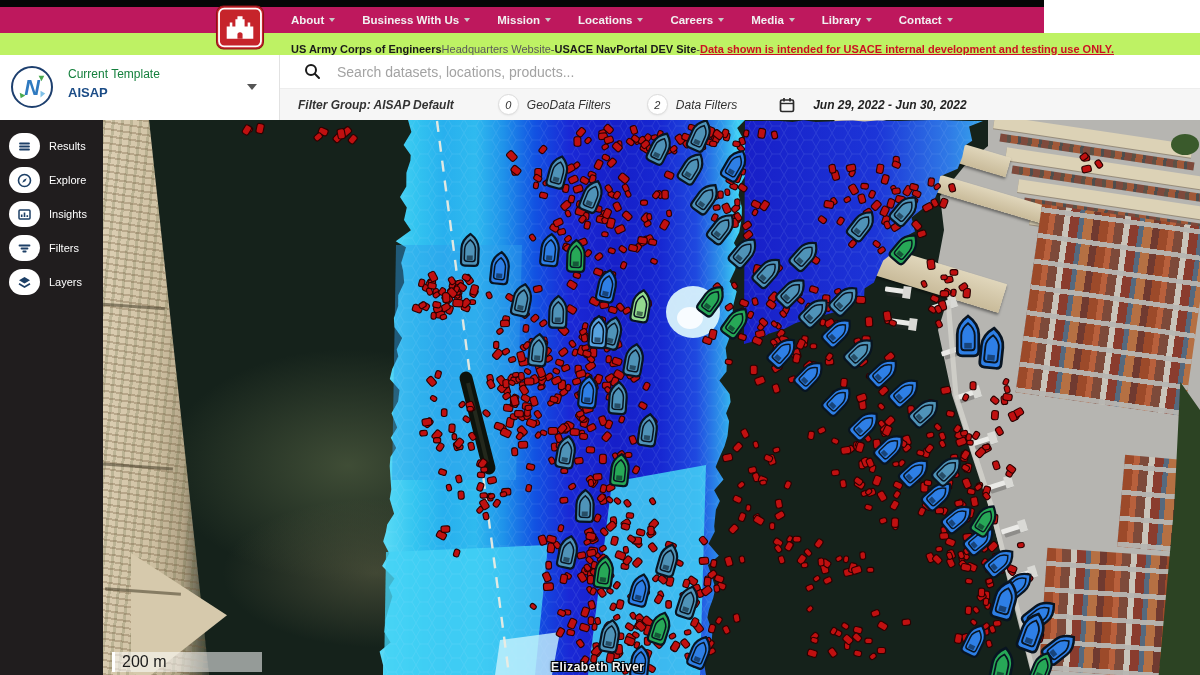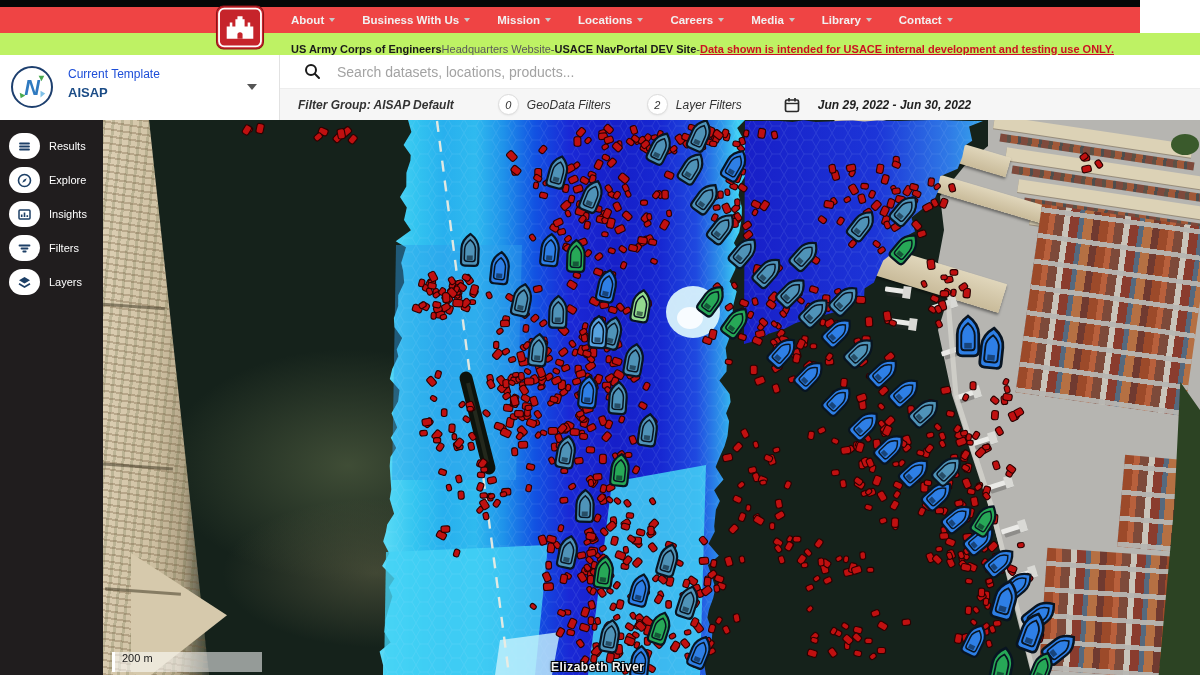--- a/index.html
+++ b/index.html
@@ -1,19 +1,19 @@
 <!DOCTYPE html>
 <html><head>
 <meta charset="utf-8">
 <style>
   html,body{margin:0;padding:0;}
   body{width:1200px;height:675px;position:relative;overflow:hidden;background:#fff;
        font-family:"Liberation Sans",sans-serif;}
   
-  #topnav{position:absolute;left:0;top:0;width:1140px;height:33px;background:#ef4444;
+  #topnav{position:absolute;left:0;top:0;width:1044px;height:33px;background:#be185d;
           border-top:7px solid #060606;box-sizing:border-box;display:flex;align-items:center;
           padding-left:291px;gap:27px;}
   .nav-item{display:flex;align-items:center;gap:5px;color:#f1f1f1;font-size:11.5px;
             font-weight:bold;cursor:pointer;white-space:nowrap;}
   .caret{width:0;height:0;border-left:3.5px solid transparent;border-right:3.5px solid transparent;
          border-top:4px solid #c9c9c9;}
   
   #banner{position:absolute;left:0;top:33px;width:1200px;height:32px;background:#bef264;
           border-bottom:1px solid #cfcfcf;box-sizing:border-box;display:flex;align-items:center;
           padding-left:291px;font-size:11px;white-space:nowrap;}
@@ -24,21 +24,21 @@
   #banner .warn{color:#cc1122;font-weight:bold;text-decoration:underline;}
   
   #castle{position:absolute;left:215px;top:5px;width:50px;height:45px;z-index:30;}
   
   #header{position:absolute;left:0;top:55px;width:1200px;height:65px;background:#fff;}
   #tpl-panel{position:absolute;left:0;top:0;width:280px;height:65px;background:#fff;
              border-right:1px solid #e2e2e2;box-sizing:border-box;}
   #nlogo{position:absolute;left:11px;top:11px;width:42px;height:42px;border-radius:50%;
          border:2px solid #1d3f6e;box-sizing:border-box;background:#fff;display:flex;
          align-items:center;justify-content:center;}
-  #tpl-label{position:absolute;left:68px;top:12px;font-size:12px;color:#1d4ed8;}
+  #tpl-label{position:absolute;left:68px;top:12px;font-size:12px;color:#15803d;}
   #tpl-value{position:absolute;left:68px;top:30px;font-size:13px;font-weight:bold;color:#1b4c86;}
   #tpl-caret{position:absolute;left:247px;top:29px;width:0;height:0;
              border-left:5.5px solid transparent;border-right:5.5px solid transparent;
              border-top:6.5px solid #555;}
   #search-row{position:absolute;left:280px;top:0;width:920px;height:33px;background:#fff;
               display:flex;align-items:center;gap:14px;padding-left:24px;box-sizing:border-box;}
   #search-input{border:none;outline:none;font-size:14px;color:#333;width:720px;background:transparent;}
   #search-input::placeholder{color:#a3a3a3;}
   #filter-row{position:absolute;left:280px;top:33px;width:920px;height:32px;background:#f6f6f6;
               border-top:1px solid #ededed;box-sizing:border-box;display:flex;align-items:center;
@@ -89,22 +89,22 @@
     repeating-linear-gradient(90deg,#9c4a2a 0 9px,#b8603c 9px 15px,#7d4a3a 15px 24px,#c9c4ba 24px 30px,
       #8a3c2e 30px 39px,#55697e 39px 44px,#b57043 44px 53px,#703a30 53px 60px);}
   .crane{width:24px;height:5px;background:#eaeae7;transform:rotate(-18deg);border-radius:1px;
     box-shadow:2px 4px 0 rgba(50,50,50,.30);}
   .crane:after{content:"";position:absolute;right:-2px;top:-3px;width:8px;height:12px;background:#d9d9d5;}
   #greens{left:1052px;top:262px;width:46px;height:293px;background:#2c4323;
     clip-path:polygon(55% 0,100% 10%,100% 100%,8% 100%,42% 42%);}
   #green-knoll{left:1068px;top:14px;width:28px;height:21px;background:#3a5a2c;border-radius:50%;}
   #map-svg{position:absolute;left:0;top:0;z-index:5;}
   #scalebar{left:9px;top:532px;width:150px;height:20px;background:rgba(255,255,255,.55);
-    border-left:3px solid #fff;display:flex;align-items:flex-start;padding-left:7px;
-    font-size:11px;color:#1a1a1a;box-sizing:border-box;z-index:8;}
+    border-left:3px solid #fff;display:flex;align-items:center;padding-left:7px;
+    font-size:16px;color:#1a1a1a;box-sizing:border-box;z-index:8;}
   #river-label{left:448px;top:540px;font-size:12px;font-weight:bold;color:#f2f2f2;
     letter-spacing:.5px;z-index:8;
     text-shadow:0 0 3px #000,1px 1px 0 #000,-1px -1px 0 #000,1px -1px 0 #000,-1px 1px 0 #000;}
 </style>
 </head>
 <body>
 
 <div id="topnav">
   <div class="nav-item">
       <span>About</span>
@@ -179,21 +179,21 @@
       <line x1="10.8" y1="10.8" x2="15" y2="15" stroke="#1a1a1a" stroke-width="2" stroke-linecap="round"></line>
     </svg>
     <input id="search-input" type="text" placeholder="Search datasets, locations, products..." style="">
   </div>
 
   <div id="filter-row">
     <span class="fg">Filter Group: AISAP Default</span>
     <span class="badge">0</span>
     <span class="badge-label">GeoData Filters</span>
     <span class="badge">2</span>
-    <span class="badge-label">Layer Filters</span>
+    <span class="badge-label">Data Filters</span>
     <span id="cal-wrap">
       <svg width="16" height="16" viewBox="0 0 16 16">
         <rect x="1.5" y="3" width="13" height="11.5" rx="1.5" fill="none" stroke="#2a2a2a" stroke-width="1.7"></rect>
         <line x1="5" y1="1" x2="5" y2="4.5" stroke="#2a2a2a" stroke-width="1.7"></line>
         <line x1="11" y1="1" x2="11" y2="4.5" stroke="#2a2a2a" stroke-width="1.7"></line>
         <line x1="1.5" y1="6.5" x2="14.5" y2="6.5" stroke="#2a2a2a" stroke-width="1.4"></line>
       </svg>
       <span id="date-range">Jun 29, 2022 - Jun 30, 2022</span>
     </span>
   </div>

